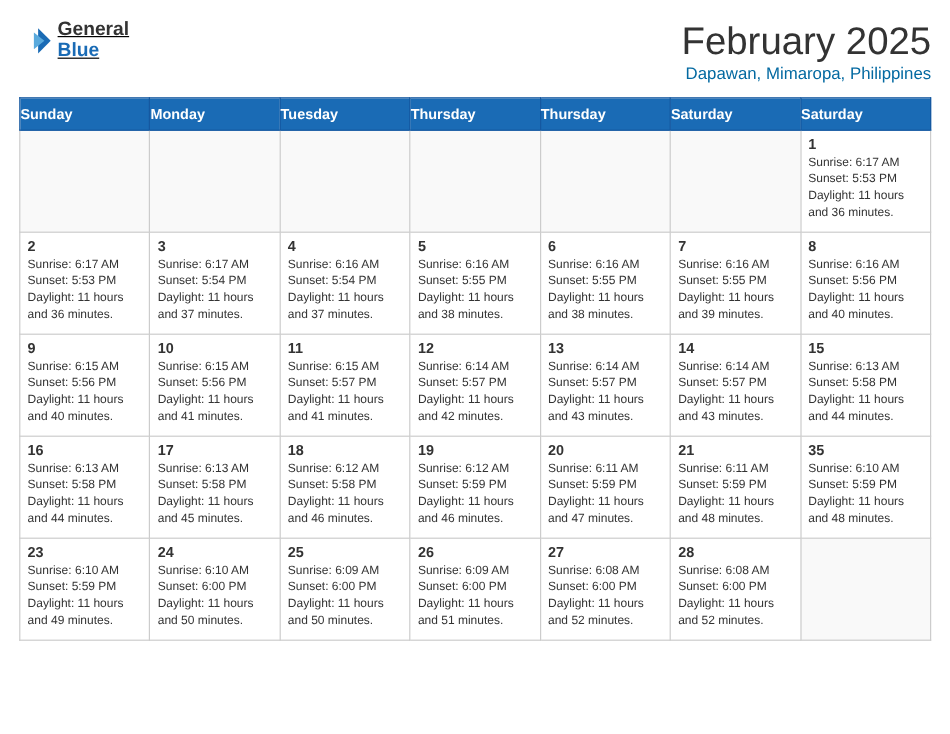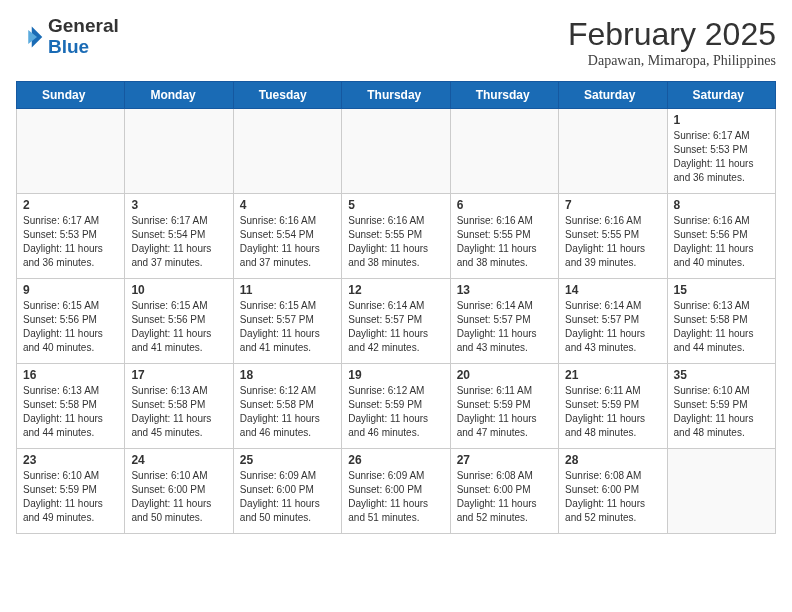--- a/index.html
+++ b/index.html
@@ -15,54 +15,54 @@
       justify-content: space-between;
       align-items: flex-start;
       margin-bottom: 12px;
     }
     .logo {
       display: flex;
       align-items: center;
       gap: 4px;
     }
     .logo-text {
-      font-size: 19px;
+      font-size: 16px;
       font-weight: bold;
       line-height: 1.1;
+      text-decoration: underline;
     }
     .logo-general { color: #333; }
     .logo-blue { color: #1a6bb5; }
     .logo-icon {
       width: 28px;
       height: 28px;
     }
     .title-block {
       text-align: right;
     }
     .month-year {
       font-size: 32px;
       font-weight: normal;
       color: #333;
     }
     .location {
       font-size: 14px;
-      color: #404040;
-      font-family: Liberation Serif, serif;
+      color: #0369a1;
     }
     .calendar {
       width: 100%;
       border-collapse: collapse;
       border: 1px solid #ccc;
     }
     .calendar th {
       background: #1a6bb5;
       color: #fff;
       font-size: 12px;
       font-weight: bold;
-      padding: 6px 25px;
+      padding: 6px 0;
       text-align: left;
       border: 1px solid #1558a0;
     }
     .calendar td {
       vertical-align: top;
       border: 1px solid #ccc;
       padding: 4px 6px;
       width: calc(100% / 7);
       min-height: 80px;
       background: #fff;

